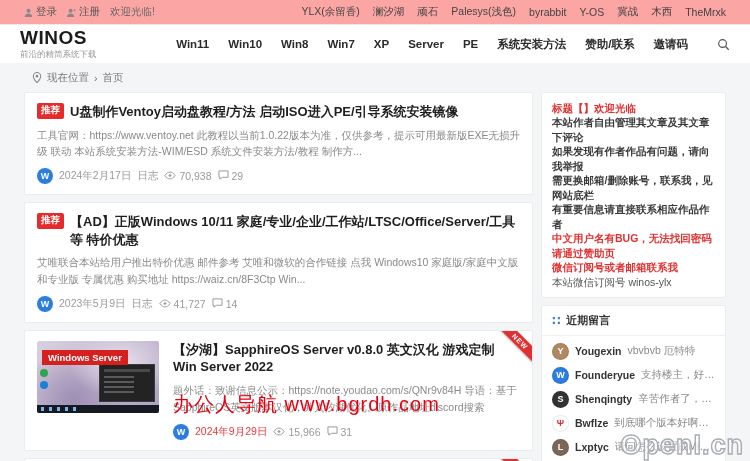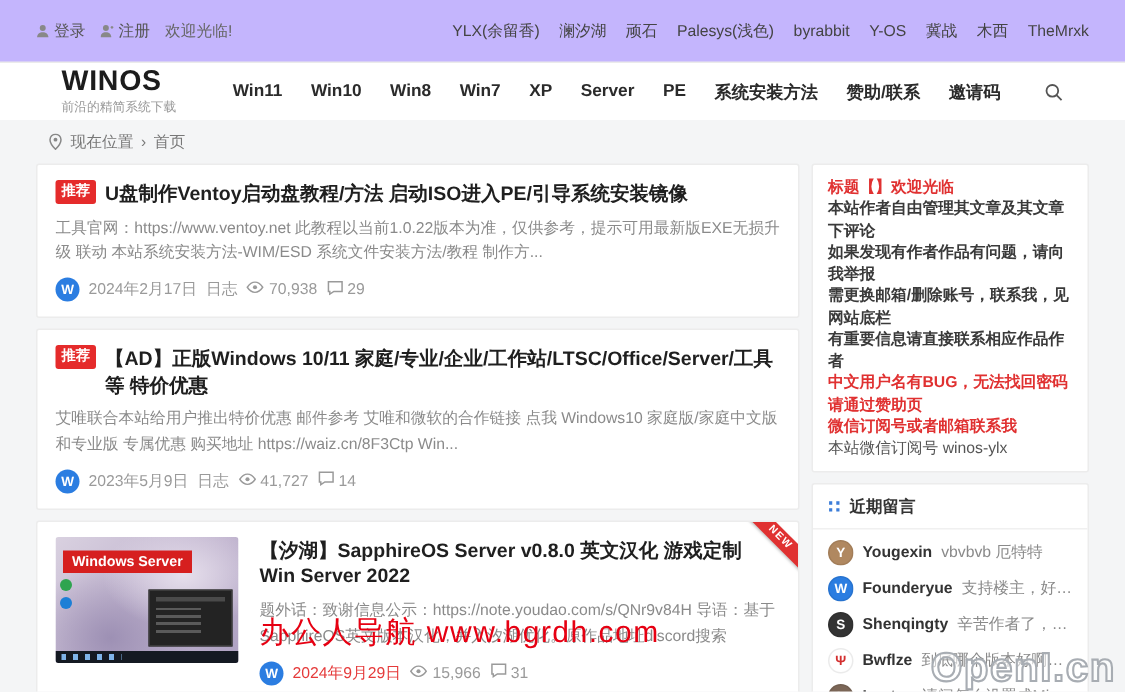--- a/index.html
+++ b/index.html
@@ -1,31 +1,31 @@
 <!DOCTYPE html>
 <html><head>
 <meta charset="utf-8">
 <style>
   * { margin:0; padding:0; box-sizing:border-box; }
   html,body { width:750px; height:461px; overflow:hidden; background:#f4f5f6;
     font-family:"Liberation Sans","DejaVu Sans",sans-serif; }
 
   
-  .topbar { height:42px; background:#c4b5fd; border-bottom:1px solid #ebebeb;
+  .topbar { height:25px; background:#fca5a5; border-bottom:1px solid #ebebeb;
     display:flex; align-items:center; justify-content:space-between; padding:0 24px;
     font-size:10.5px; color:#666; }
   .topbar-left { display:flex; align-items:center; gap:10px; }
   .topbar-right { display:flex; align-items:center; gap:13px; color:#444; }
   .tb-link { display:flex; align-items:center; gap:3px; color:#555; cursor:pointer; }
   .tb-link svg { display:block; }
   .topbar-right span { cursor:pointer; }
 
   
   .header { height:38px; background:#fff; display:flex; align-items:center;
-    justify-content:space-between; padding:0 41px; }
+    justify-content:space-between; padding:0 20px; }
   .logo-wrap { line-height:1.1; }
   .logo { font-size:19px; font-weight:bold; color:#1c1c1c; letter-spacing:0.5px; }
   .tagline { font-size:8.5px; color:#999; margin-top:1px; }
   .nav { display:flex; align-items:center; gap:19px; font-size:11.5px; font-weight:bold; color:#2b2b2b; }
   .nav .nav-item { cursor:pointer; }
   .nav .search { margin-left:10px; cursor:pointer; display:flex; align-items:center; }
 
   
   .main-wrap { width:702px; margin:0 auto; }
   .breadcrumb { height:29px; display:flex; align-items:center; gap:5px;
@@ -44,21 +44,21 @@
   .title { font-size:13px; font-weight:bold; color:#1f1f1f; line-height:1.35; cursor:pointer; }
   .excerpt { margin-top:6px; font-size:10.5px; color:#8a8a8a; line-height:1.6;
     max-height:34px; overflow:hidden; }
   .meta { margin-top:8px; display:flex; align-items:center; gap:6px; font-size:10.5px; color:#9a9a9a; }
   .avatar { width:16px; height:16px; border-radius:50%; background:#2b7de1; color:#fff;
     font-size:9px; font-weight:bold; display:flex; align-items:center; justify-content:center; }
   .meta .mi { display:flex; align-items:center; gap:3px; }
   .date-red { color:#e53a3a; }
 
   .with-thumb { display:flex; gap:14px; }
-  .thumb { position:relative; width:122px; height:84px; flex:0 0 auto; border-radius:2px;
+  .thumb { position:relative; width:122px; height:72px; flex:0 0 auto; border-radius:2px;
     overflow:hidden; cursor:pointer; }
   .thumb-label { position:absolute; top:9px; left:5px; background:#d61f1f; color:#fff;
     font-size:9.5px; font-weight:bold; padding:2px 6px; z-index:3; }
   .thumb-taskbar { position:absolute; left:0; right:0; bottom:0; height:8px; background:#141922; z-index:2; }
   .tb-dots { position:absolute; bottom:2px; left:4px; width:40px; height:4px; z-index:3;
     background:repeating-linear-gradient(90deg,#7fb3e8 0 3px,transparent 3px 8px); }
   .thumb-server { background:
       radial-gradient(90px 60px at 70% 30%, #e6dfec 0%, rgba(230,223,236,0) 60%),
       radial-gradient(80px 70px at 30% 80%, #9d90b4 0%, rgba(157,144,180,0) 70%),
       linear-gradient(135deg,#d9d1e0 0%, #c4b8d1 45%, #aea1c2 100%); }

